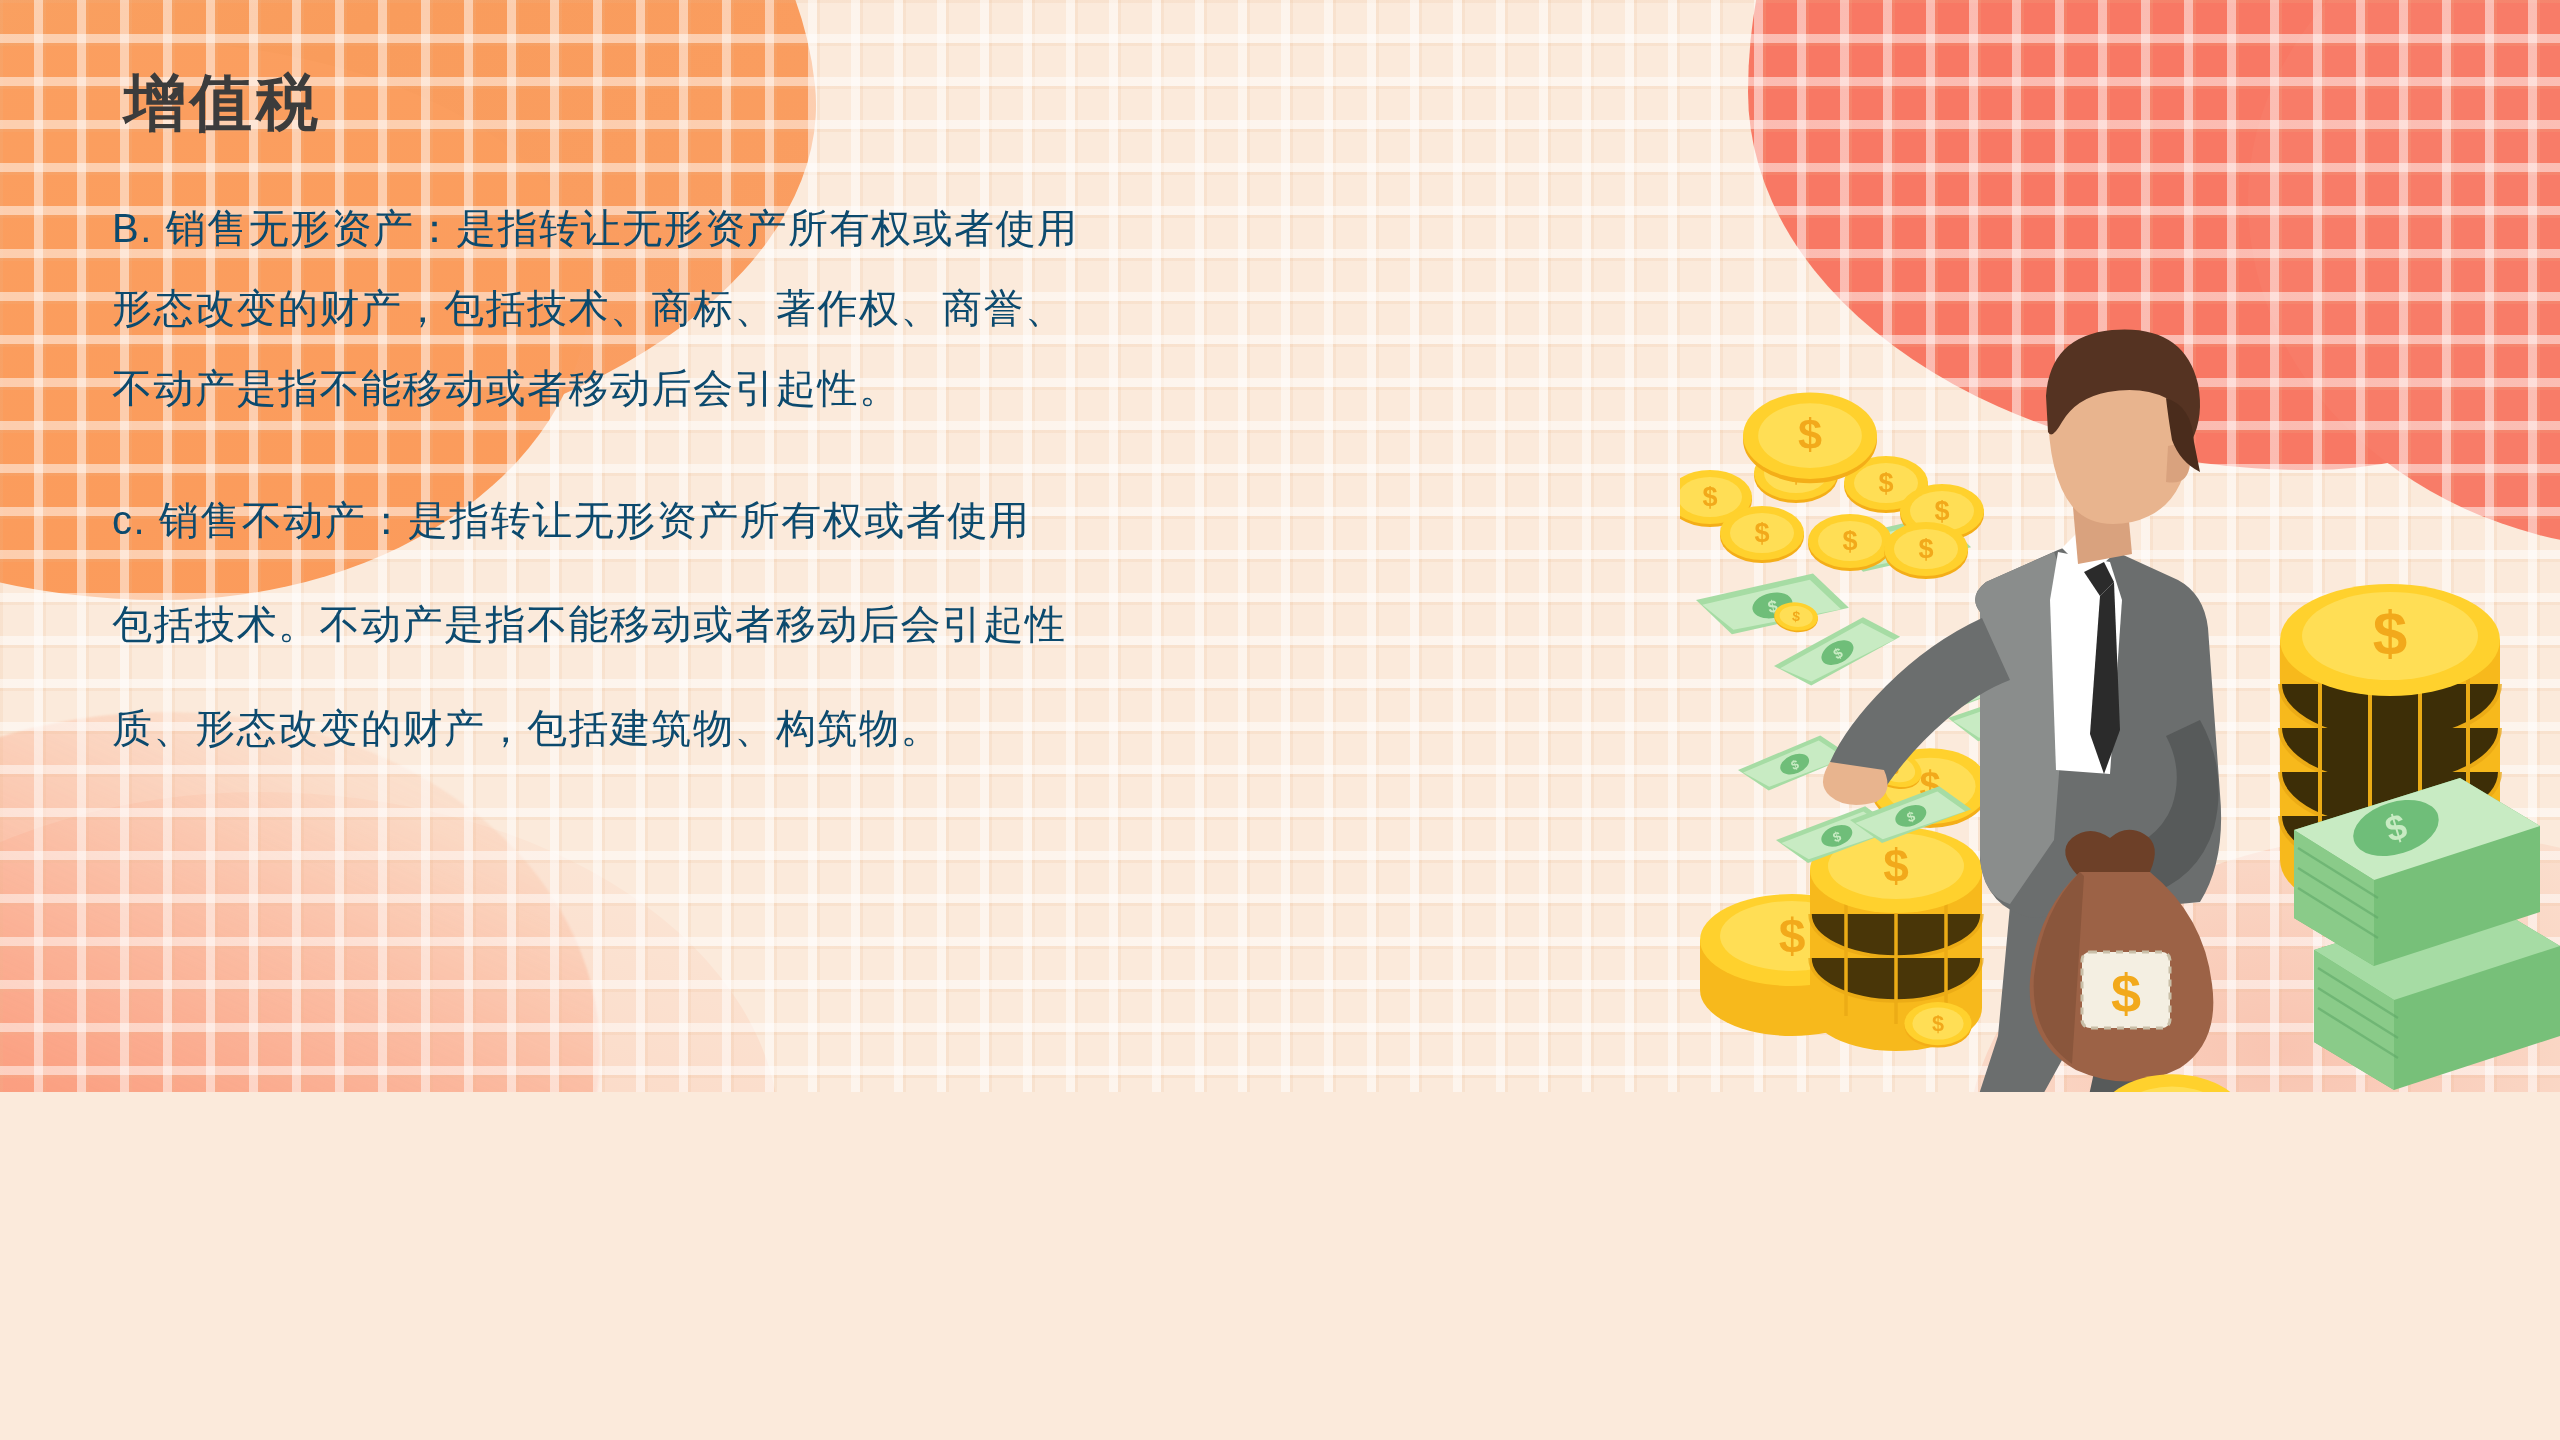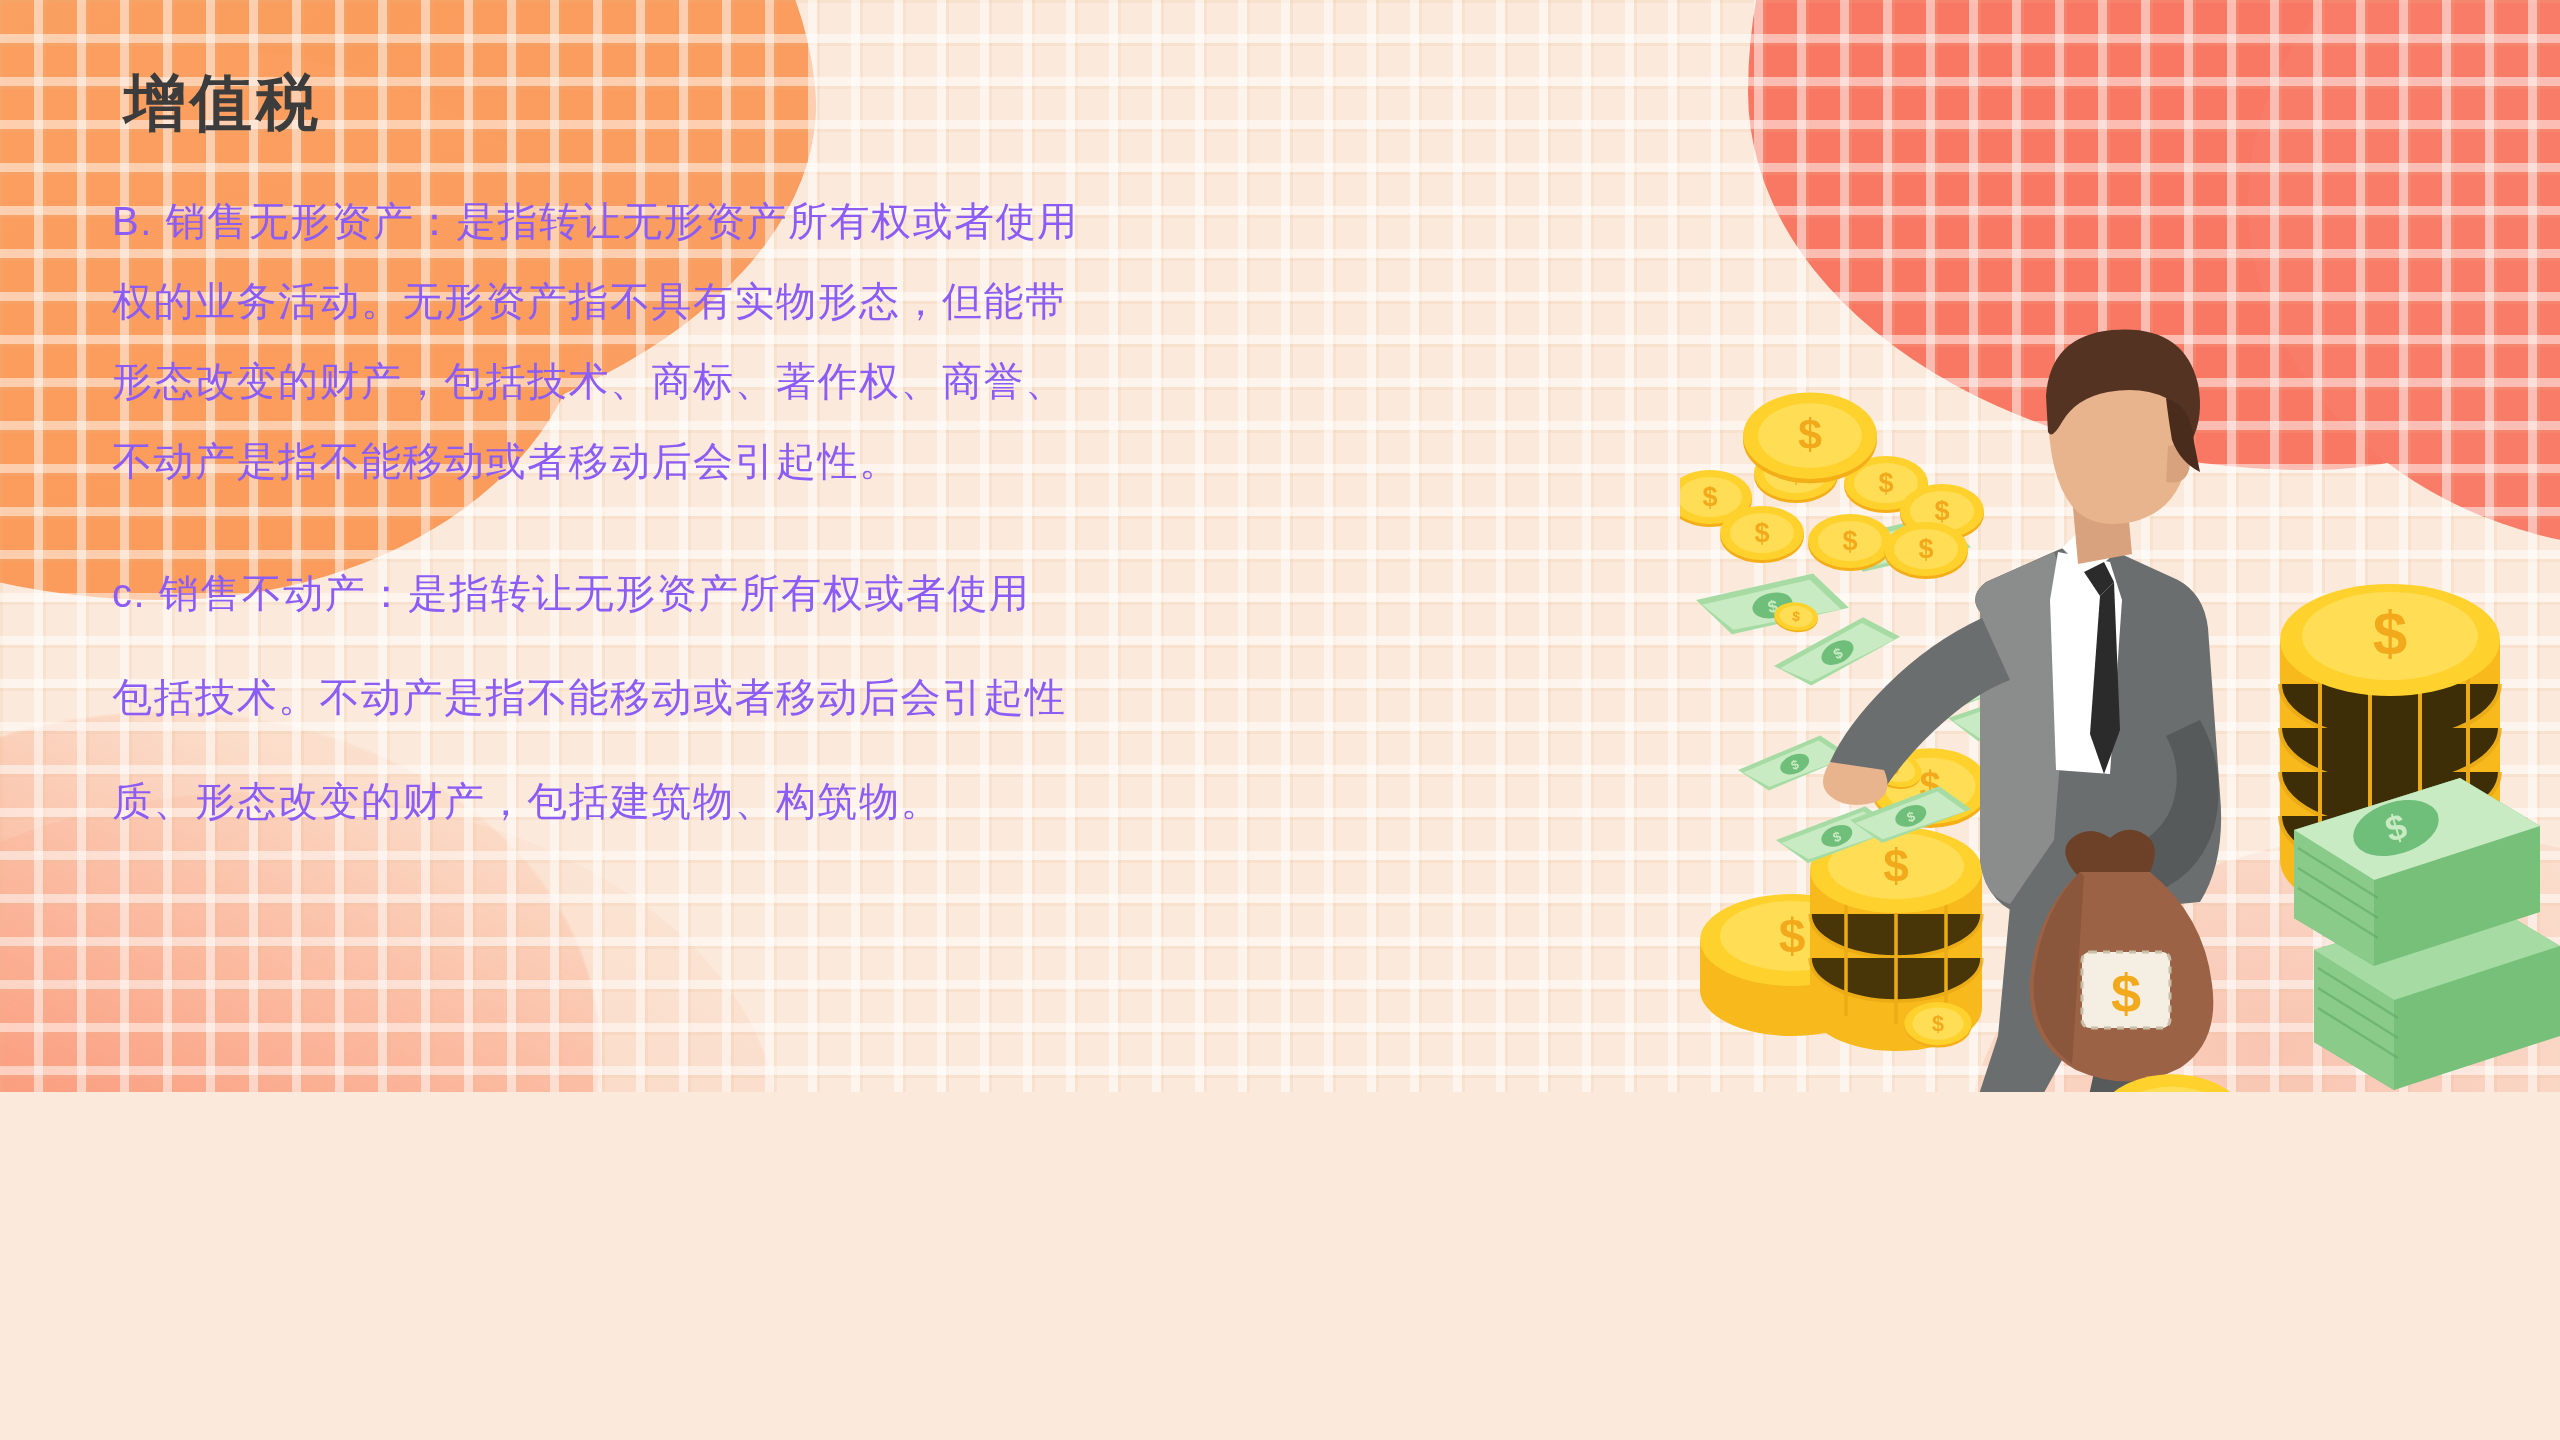--- a/index.html
+++ b/index.html
@@ -80,22 +80,22 @@
 
   
   .title{
     position:absolute;left:124px;top:22px;
     font-size:62px;font-weight:700;letter-spacing:4px;
     color:#3C3C3C;line-height:1.25;
     white-space:nowrap;
   }
   
   .body-copy{
-    position:absolute;left:112px;top:181px;width:940px;
-    color:#8b5cf6;
+    position:absolute;left:112px;top:188px;width:940px;
+    color:#0c4a6e;
   }
   .para{margin:0 0 30px 0;}
   .para:last-child{margin-bottom:0;}
   .line{
     font-size:40px;line-height:80px;letter-spacing:1.5px;
     white-space:nowrap;font-weight:400;
   }
   .para.p2{margin-top:40px;}
   .para.p2 .line{line-height:104px;}
 
@@ -118,21 +118,20 @@
   <div class="blob blob-bl2"></div>
   <div class="blob blob-bl"></div>
   <div class="bg-grid"></div>
 
   <h1 class="title">增值税</h1>
 
   <div class="body-copy">
 
     <div class="para p1">
       <div class="line">B. 销售无形资产：是指转让无形资产所有权或者使用</div>
-      <div class="line">权的业务活动。无形资产指不具有实物形态，但能带</div>
       <div class="line">形态改变的财产，包括技术、商标、著作权、商誉、</div>
       <div class="line">不动产是指不能移动或者移动后会引起性。</div>
     </div>
 
     <div class="para p2">
       <div class="line">c. 销售不动产：是指转让无形资产所有权或者使用</div>
       <div class="line">包括技术。不动产是指不能移动或者移动后会引起性</div>
       <div class="line">质、形态改变的财产，包括建筑物、构筑物。</div>
     </div>
 

